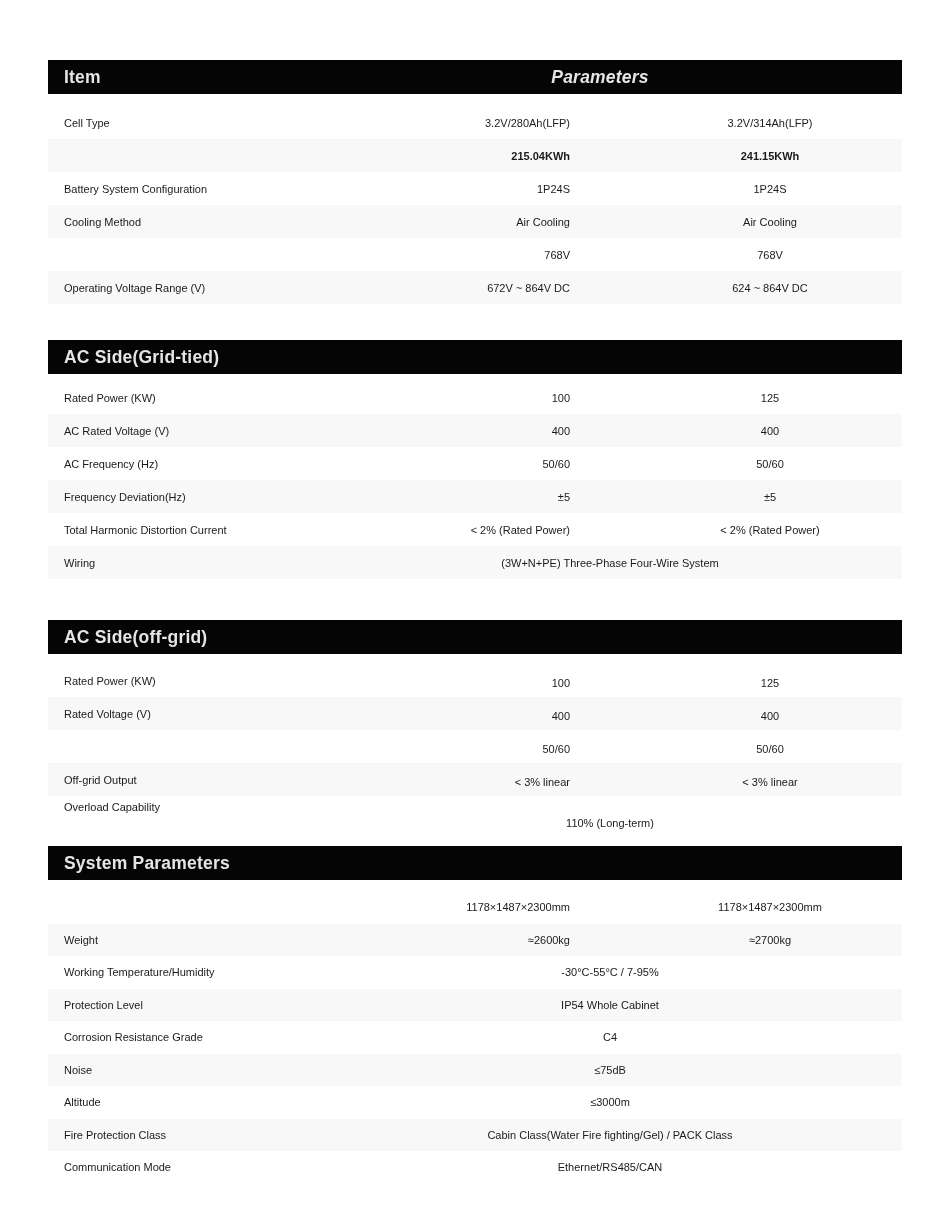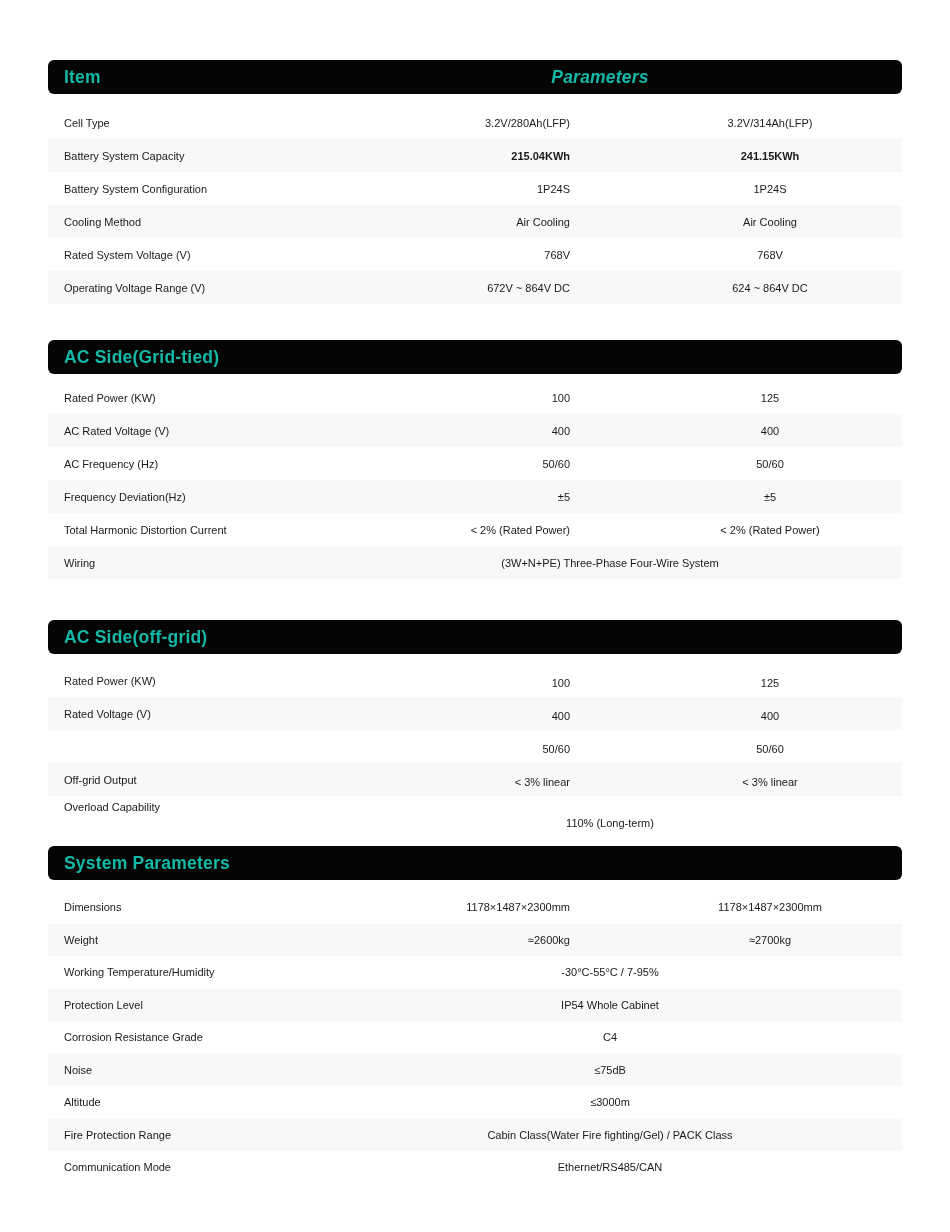--- a/index.html
+++ b/index.html
@@ -4,23 +4,23 @@
 <style>
   html,body{margin:0;padding:0;background:#ffffff;}
   .page{
     position:relative;width:950px;height:1232px;box-sizing:border-box;
     padding:60px 0 0 48px;background:#ffffff;overflow:hidden;
     font-family:"Liberation Sans",sans-serif;color:#1a1a1a;
     -webkit-font-smoothing:antialiased;
   }
   .doc{width:854px;}
   .bar{
-    height:34px;background:#050505;color:#14b8a6;
+    height:34px;background:#050505;color:#e5e5e5;
     display:grid;grid-template-columns:250px 1fr;align-items:center;
-    font-weight:700;font-size:17.5px;letter-spacing:.2px;border-radius:6px;
+    font-weight:700;font-size:17.5px;letter-spacing:.2px;
   }
   .bar .bar-label{padding-left:16px;white-space:nowrap;}
   .bar .bar-center{text-align:center;font-style:italic;}
   .bar.mt1{margin-top:36px;}
   .bar.mt2{margin-top:41px;}
   .bar.mt3{margin-top:4px;}
   .rows{margin-top:12px;}
   .rows-s1{margin-top:7px;}
   .rows-s2{margin-top:10px;}
   .rows-s3{margin-top:11px;}
@@ -50,36 +50,34 @@
         <span class="bar-label">Item</span>
         <span class="bar-center">Parameters</span>
       </div>
       <div class="rows rows-s0">
         <div class="row">
           <span class="label">Cell Type</span>
           <span class="val v1">3.2V/280Ah(LFP)</span>
           <span class="val v2">3.2V/314Ah(LFP)</span>
         </div>
         <div class="row">
-          <span class="label">Battery System Capacity</span>
           <span class="val v1 bold">215.04KWh</span>
           <span class="val v2 bold">241.15KWh</span>
         </div>
         <div class="row">
           <span class="label">Battery System Configuration</span>
           <span class="val v1">1P24S</span>
           <span class="val v2">1P24S</span>
         </div>
         <div class="row">
           <span class="label">Cooling Method</span>
           <span class="val v1">Air Cooling</span>
           <span class="val v2">Air Cooling</span>
         </div>
         <div class="row">
-          <span class="label">Rated System Voltage (V)</span>
           <span class="val v1">768V</span>
           <span class="val v2">768V</span>
         </div>
         <div class="row">
           <span class="label">Operating Voltage Range (V)</span>
           <span class="val v1">672V ~ 864V DC</span>
           <span class="val v2">624 ~ 864V DC</span>
         </div>
       </div>
       <div class="bar mt1">
@@ -142,21 +140,20 @@
         <div class="row tall">
           <span class="label">Overload Capability</span>
           <span class="val span-val tall-val">110% (Long-term)</span>
         </div>
       </div>
       <div class="bar mt3">
         <span class="bar-label">System Parameters</span>
       </div>
       <div class="rows rows-s3">
         <div class="row">
-          <span class="label">Dimensions</span>
           <span class="val v1">1178×1487×2300mm</span>
           <span class="val v2">1178×1487×2300mm</span>
         </div>
         <div class="row">
           <span class="label">Weight</span>
           <span class="val v1">≈2600kg</span>
           <span class="val v2">≈2700kg</span>
         </div>
         <div class="row">
           <span class="label">Working Temperature/Humidity</span>
@@ -172,21 +169,21 @@
         </div>
         <div class="row">
           <span class="label">Noise</span>
           <span class="val span-val">≤75dB</span>
         </div>
         <div class="row">
           <span class="label">Altitude</span>
           <span class="val span-val">≤3000m</span>
         </div>
         <div class="row">
-          <span class="label">Fire Protection Range</span>
+          <span class="label">Fire Protection Class</span>
           <span class="val span-val">Cabin Class(Water Fire fighting/Gel) / PACK Class</span>
         </div>
         <div class="row">
           <span class="label">Communication Mode</span>
           <span class="val span-val">Ethernet/RS485/CAN</span>
         </div>
       </div>
     </div>
 </div>
 

